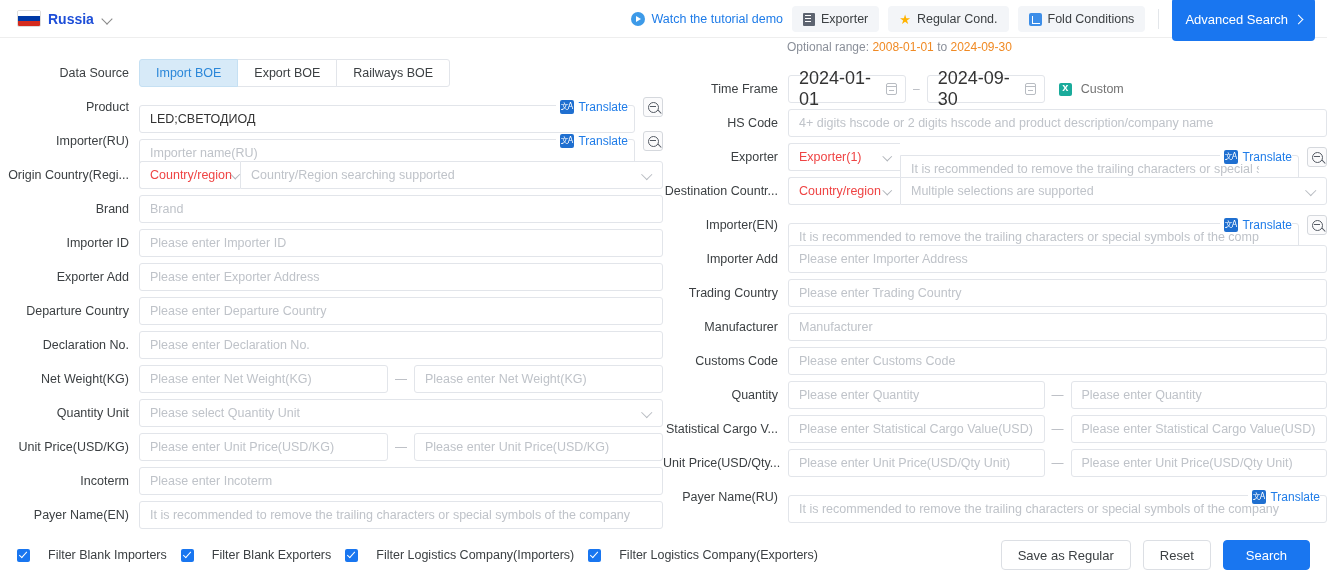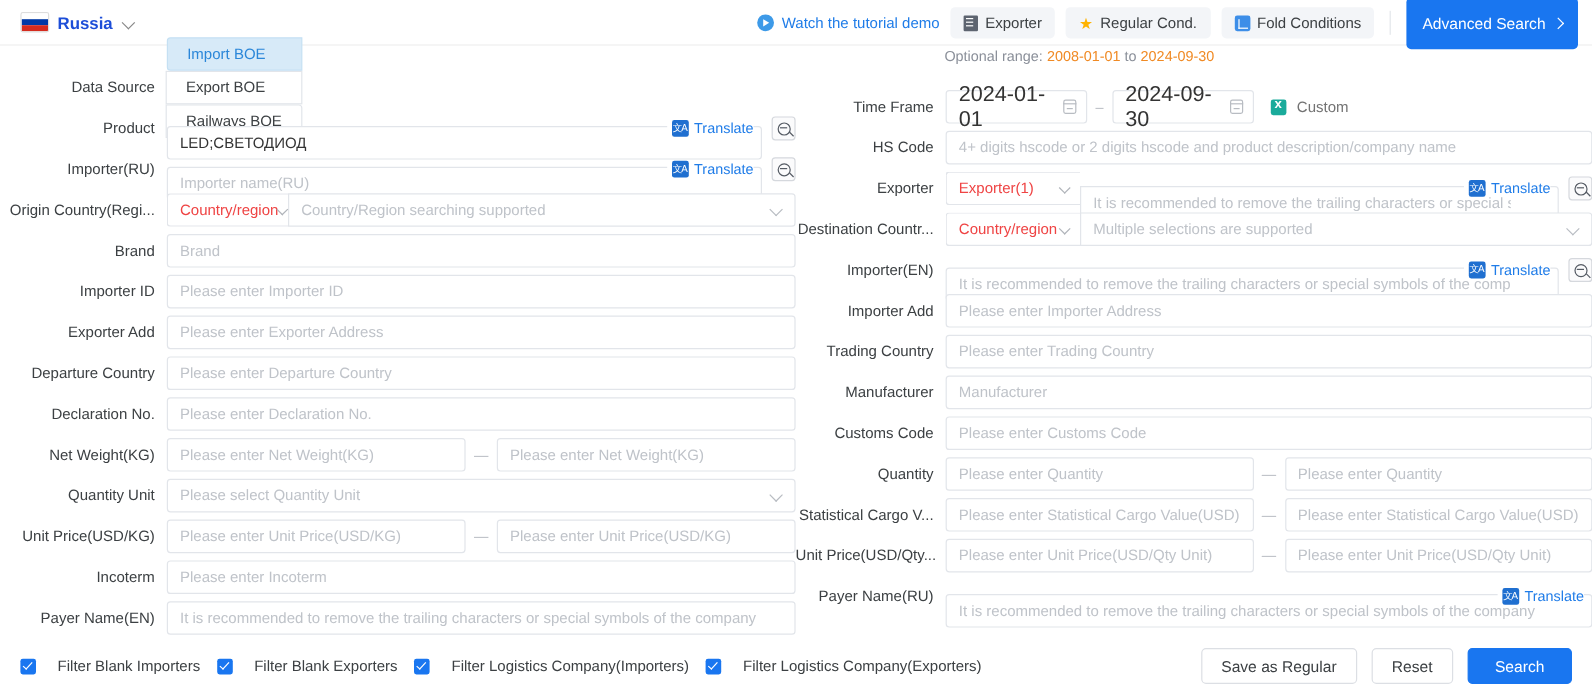--- a/index.html
+++ b/index.html
@@ -191,21 +191,21 @@
     border-right: 1.3px solid #b8bcc2; border-bottom: 1.3px solid #b8bcc2;
     transform: rotate(45deg);
   }
 
   
   .pair { display: flex; align-items: center; width: 100%; }
   .pair .inp { width: 100%; }
   .dash { flex: 0 0 auto; padding: 0 7px; color: #b6bac0; font-size: 12px; }
 
   
-  .tabs { display: flex; flex-direction: column; }
+  .tabs { display: flex; }
   .tab {
     height: 28px; padding: 0 16px; border: 1px solid #e2e5ea;
     background: #fff; font-size: 12.5px; color: #3c4043;
     display: flex; align-items: center; cursor: pointer; margin-left: -1px;
   }
   .tab:first-child { margin-left: 0; border-radius: 3px 0 0 3px; }
   .tab:last-child { border-radius: 0 3px 3px 0; }
   .tab.active {
     background: #d7eaf8; color: #2b87d9; border-color: #c5e0f3; position: relative; z-index: 2;
   }

